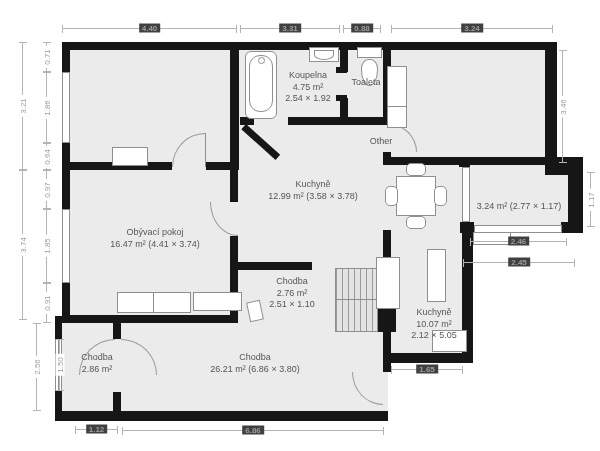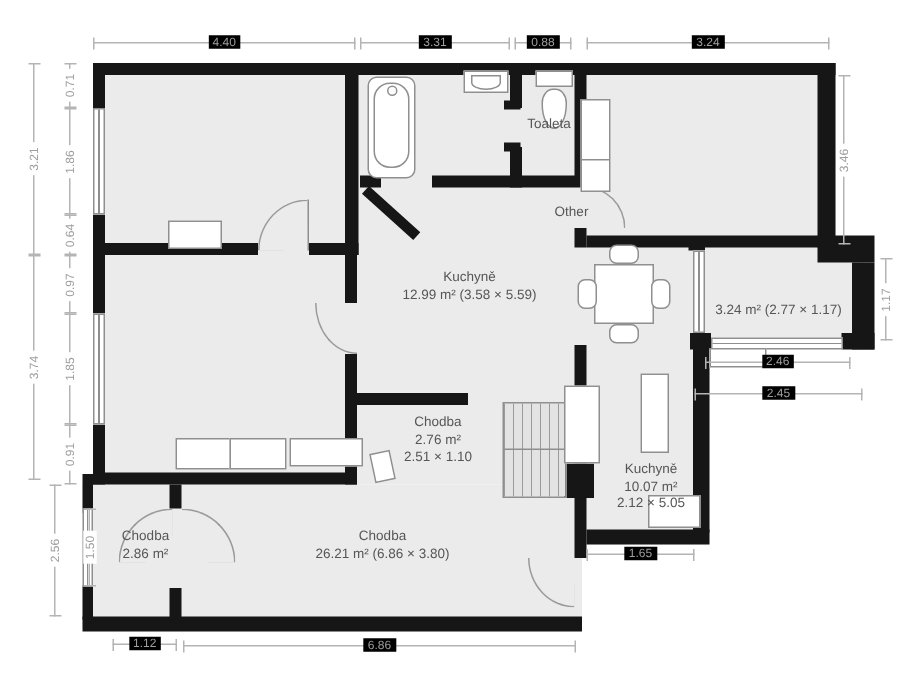--- a/index.html
+++ b/index.html
@@ -19,22 +19,22 @@
   .arc.tl{border-top:1px solid #9a9a9a;border-left:1px solid #9a9a9a;border-top-left-radius:100%;}
   .arc.tr{border-top:1px solid #9a9a9a;border-right:1px solid #9a9a9a;border-top-right-radius:100%;}
   .arc.bl{border-bottom:1px solid #9a9a9a;border-left:1px solid #9a9a9a;border-bottom-left-radius:100%;}
   .diag{position:absolute;background:#161616;transform:rotate(42deg);transform-origin:left top;}
   .rlabel{position:absolute;transform:translateX(-50%);text-align:center;color:#565656;
           font-size:9px;line-height:11.5px;white-space:nowrap;}
   .rlabel span{display:block;}
   .hdim{position:absolute;border-top:1px solid #b4b4b4;}
   .hdim::before,.hdim::after{content:"";position:absolute;top:-4px;width:1px;height:8px;background:#b4b4b4;}
   .hdim::before{left:0;}.hdim::after{right:0;}
-  .hdim span{position:absolute;left:50%;top:-1px;transform:translate(-50%,-50%);background:#000000;
-             padding:0 3px;font-size:8px;color:#9e9e9e;white-space:nowrap;}
+  .hdim span{position:absolute;left:50%;top:-1px;transform:translate(-50%,-50%);background:#404040;
+             padding:0 3px;font-size:8px;color:#9e9e9e;white-space:nowrap;font-weight:bold;}
   .vdim{position:absolute;border-left:1px solid #b4b4b4;}
   .vdim::before,.vdim::after{content:"";position:absolute;left:-4px;height:1px;width:8px;background:#b4b4b4;}
   .vdim::before{top:0;}.vdim::after{bottom:0;}
   .vdim span{position:absolute;top:50%;left:0;transform:translate(-50%,-50%) rotate(-90deg);background:#fff;
              padding:0 3px;font-size:8px;color:#9e9e9e;white-space:nowrap;}
 </style>
 </head>
 <body>
 
 <div id="plan">
@@ -120,29 +120,38 @@
   <div class="furn" style="left:385px;top:186px;width:13px;height:20px;border-radius:5px;"></div>
   <div class="furn" style="left:434px;top:186px;width:13px;height:20px;border-radius:5px;"></div>
   <div class="hatch" style="left:335px;top:268px;width:43px;height:64px;"></div>
   <div class="fline" style="left:336px;top:299px;width:41px;height:1px;"></div>
   <div class="furn" style="left:376px;top:257px;width:24px;height:52px;"></div>
   <div class="furn" style="left:427px;top:249px;width:19px;height:53px;"></div>
   <div class="furn" style="left:432px;top:330px;width:35px;height:22px;"></div>
   <div class="furn" style="left:473px;top:232px;width:38px;height:13px;"></div>
   <div class="furn" style="left:248px;top:301px;width:14px;height:20px;transform:rotate(-12deg);"></div>
 
+  <div class="rlabel" style="left:308px;top:70px;">
+    <span>Koupelna</span>
+    <span>4.75 m²</span>
+    <span>2.54 × 1.92</span>
+  </div>
   <div class="rlabel" style="left:366px;top:77px;">
     <span>Toaleta</span>
   </div>
   <div class="rlabel" style="left:381px;top:136px;">
     <span>Other</span>
   </div>
   <div class="rlabel" style="left:313px;top:179px;">
     <span>Kuchyně</span>
-    <span>12.99 m² (3.58 × 5.59)</span>
+    <span>12.99 m² (3.58 × 3.78)</span>
+  </div>
+  <div class="rlabel" style="left:155px;top:227px;">
+    <span>Obývací pokoj</span>
+    <span>16.47 m² (4.41 × 3.74)</span>
   </div>
   <div class="rlabel" style="left:519px;top:201px;">
     <span>3.24 m² (2.77 × 1.17)</span>
   </div>
   <div class="rlabel" style="left:292px;top:276px;">
     <span>Chodba</span>
     <span>2.76 m²</span>
     <span>2.51 × 1.10</span>
   </div>
   <div class="rlabel" style="left:434px;top:307px;">

